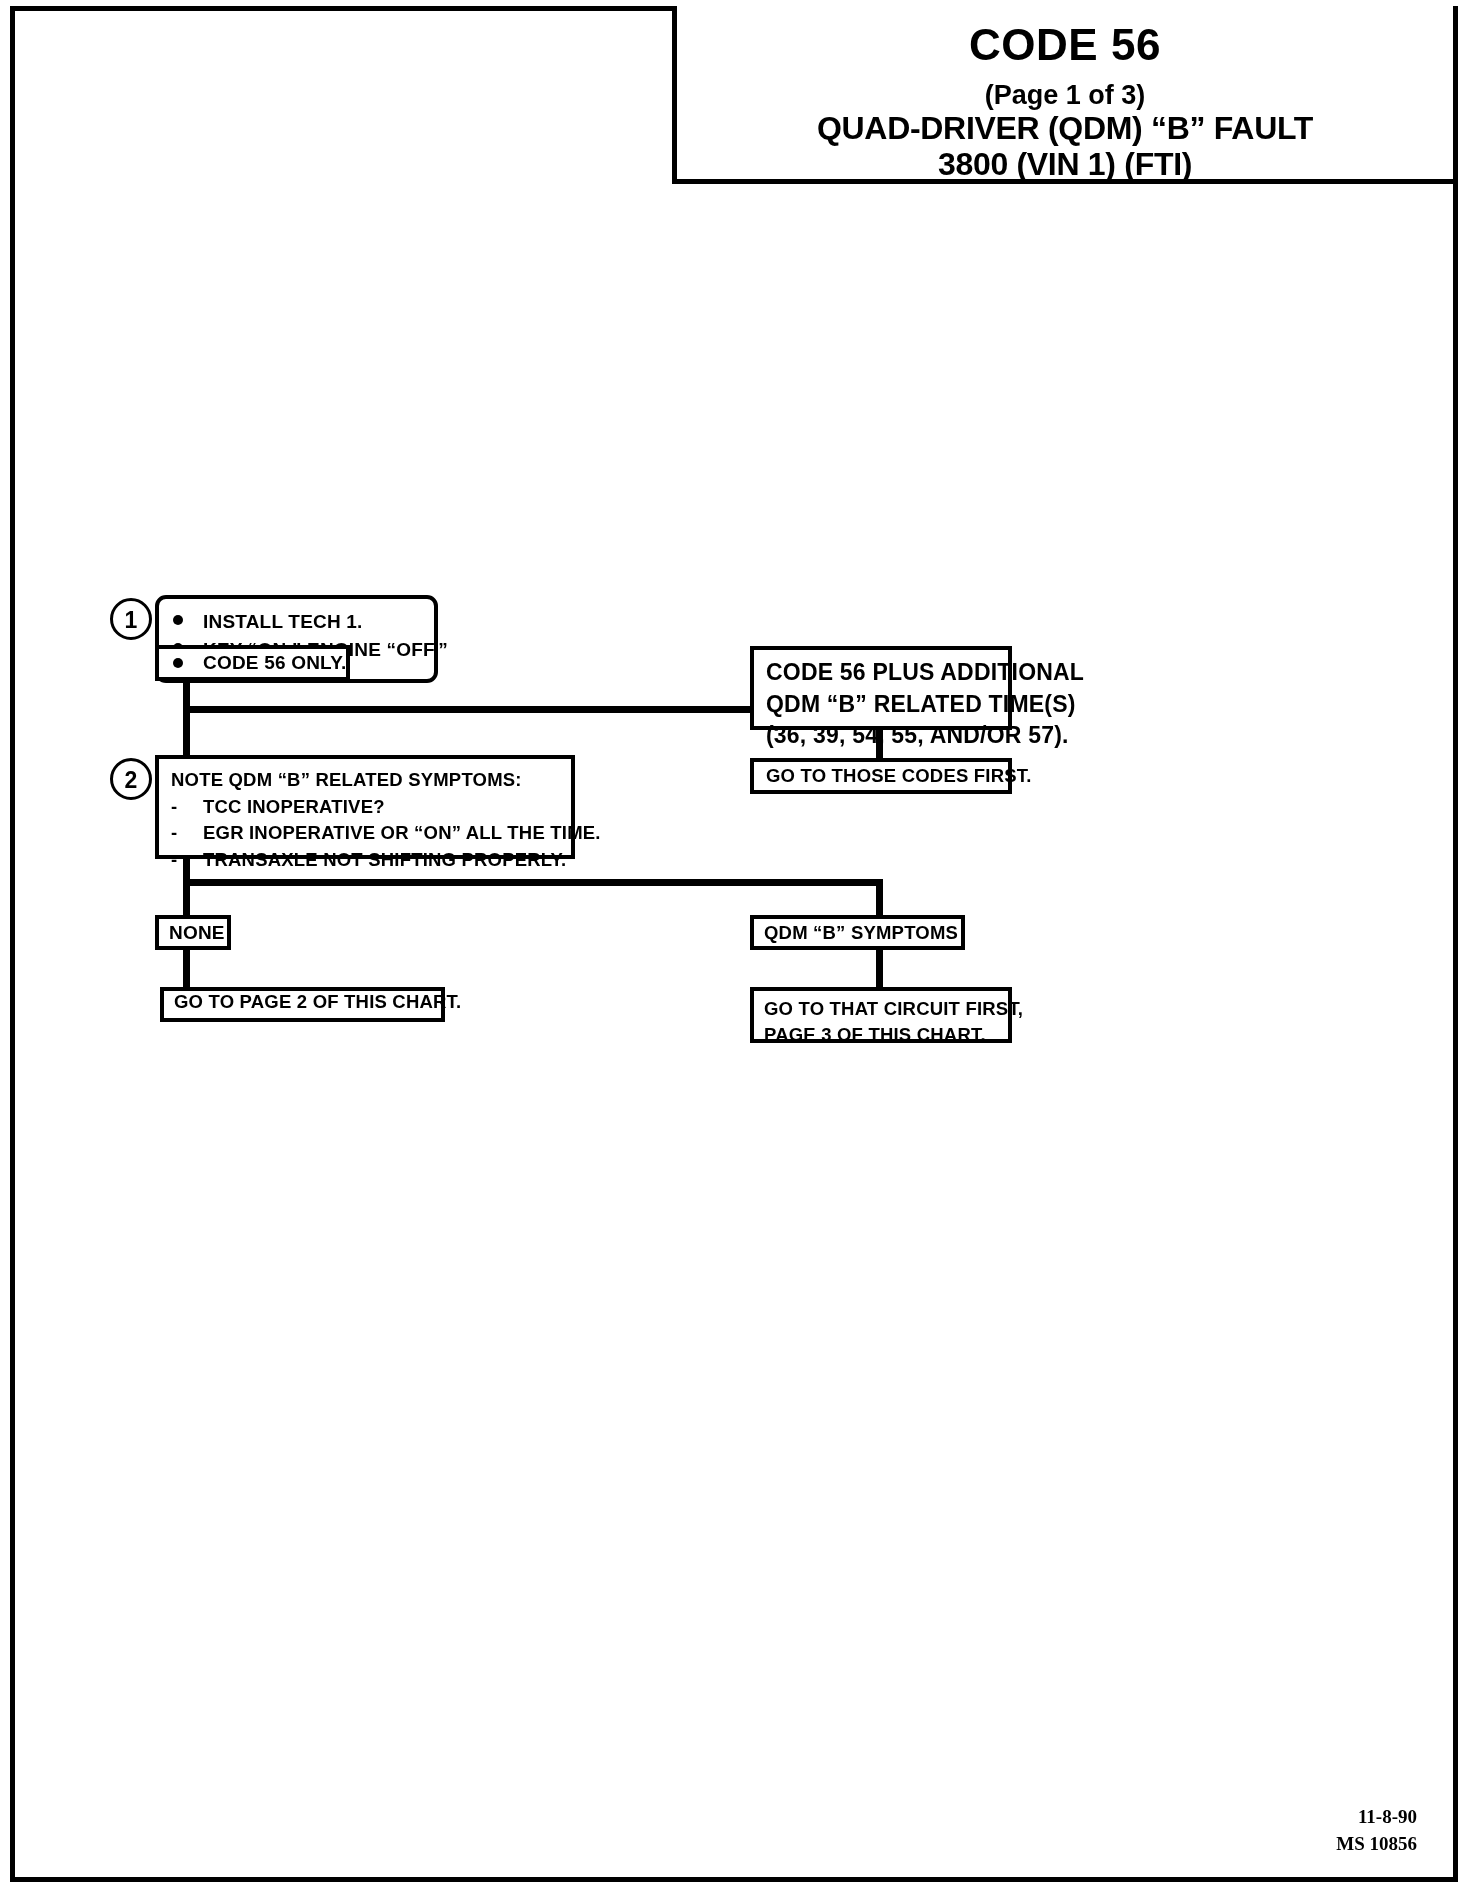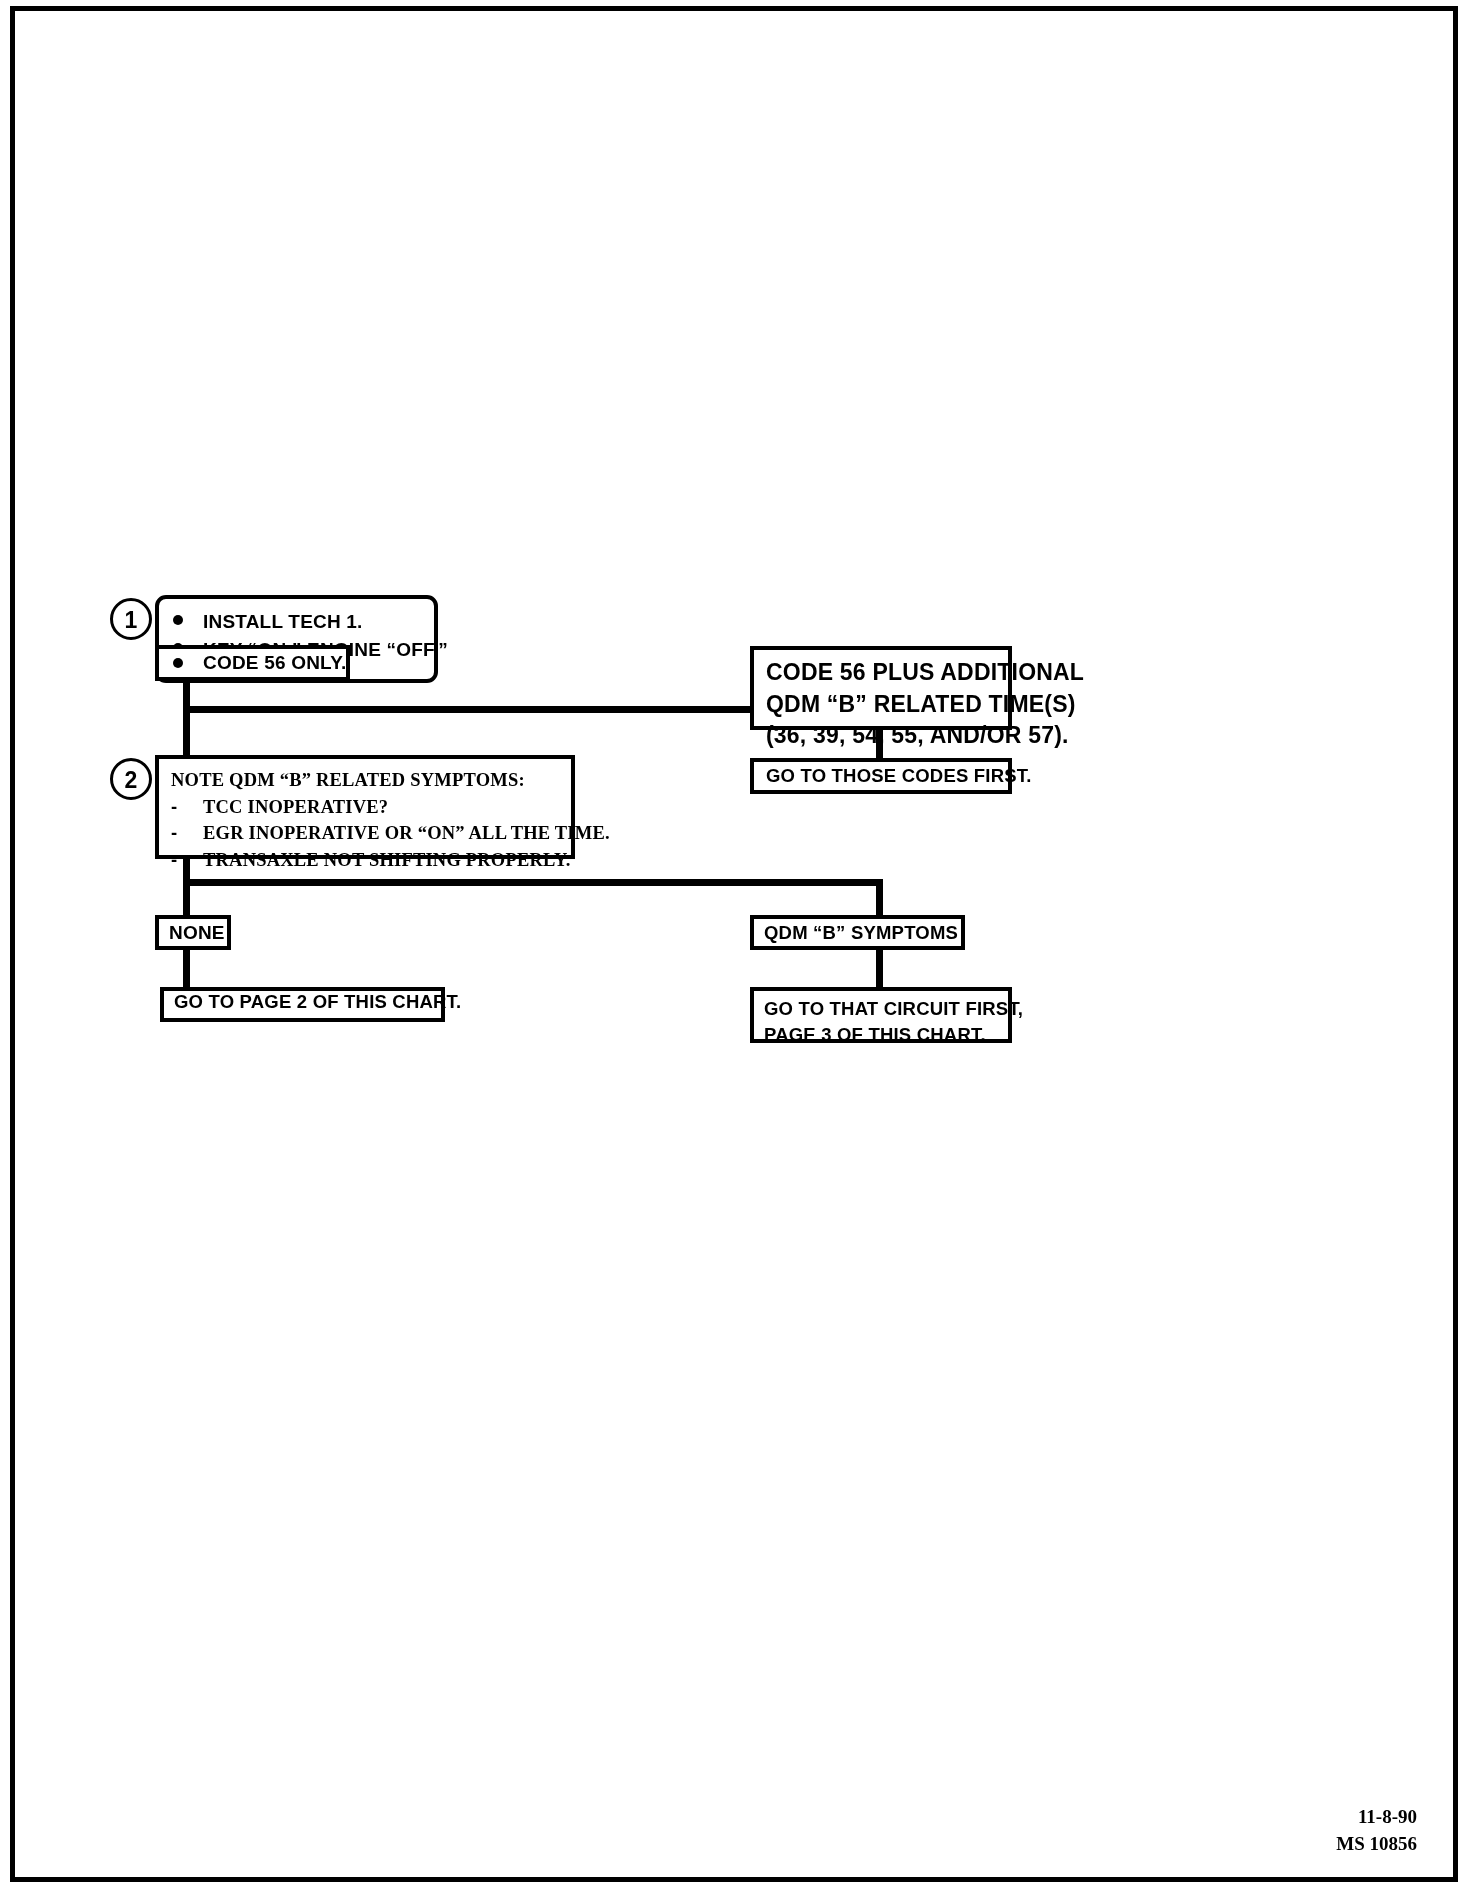--- a/index.html
+++ b/index.html
@@ -164,21 +164,21 @@
 
   
   #node-step2 {
     left: 155px;
     top: 755px;
     width: 420px;
     height: 104px;
     padding: 8px 0 0 12px;
     font-size: 18.5px;
   }
-  #node-step2 .line { line-height: 1.44; font-family: Liberation Serif, serif; }
+  #node-step2 .line { line-height: 1.44; }
 
   
   #node-none {
     left: 155px;
     top: 915px;
     width: 76px;
     height: 35px;
     padding: 0 0 0 10px;
     font-size: 19px;
     display: flex;
@@ -225,20 +225,26 @@
     font-family: Liberation Serif, serif;
   }
 </style>
 </head>
 <body>
 
 <div class="page">
 
   <div class="page-border"></div>
 
+  <div class="title-box">
+    <div class="title-main">CODE 56</div>
+    <div class="title-page">(Page 1 of 3)</div>
+    <div class="title-sub">QUAD-DRIVER (QDM) “B” FAULT</div>
+    <div class="title-sub">3800  (VIN 1)  (FTI)</div>
+  </div>
 
   <div class="conn" style="left:183px; top:683px; width:7px; height:28px;"></div>
 
   <div class="conn" style="left:183px; top:706px; width:700px; height:7px;"></div>
 
   <div class="conn" style="left:183px; top:706px; width:7px; height:44px;"></div>
 
   <div class="conn" style="left:876px; top:706px; width:7px; height:44px;"></div>
 
   <div class="conn" style="left:183px; top:678px; width:7px; height:82px;"></div>

